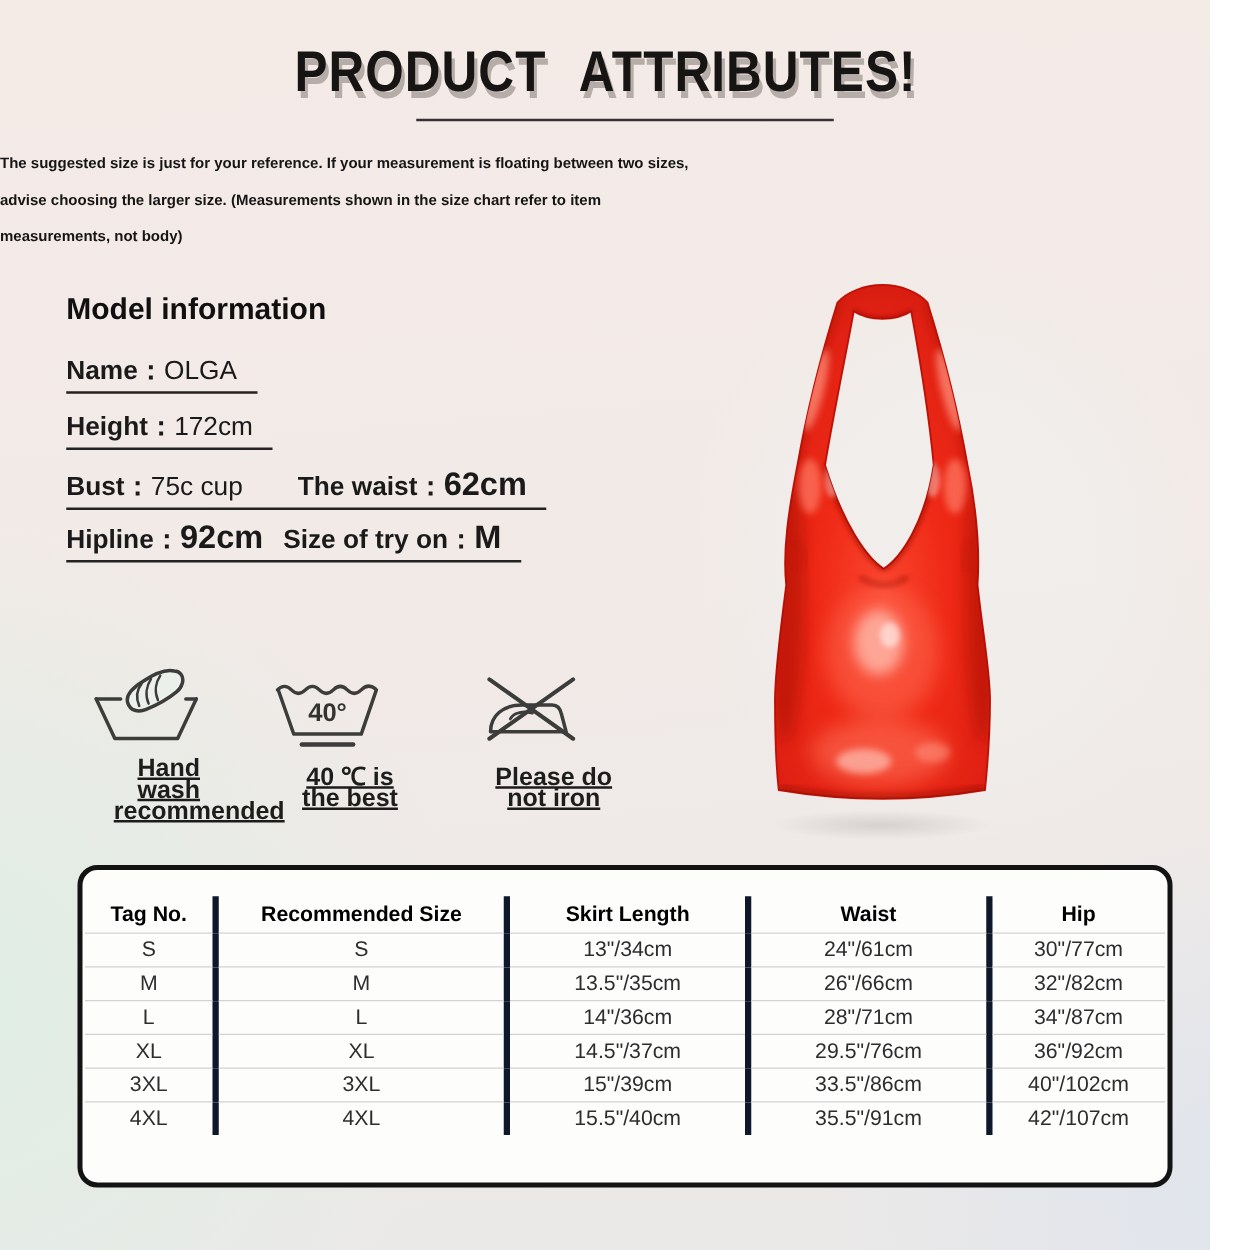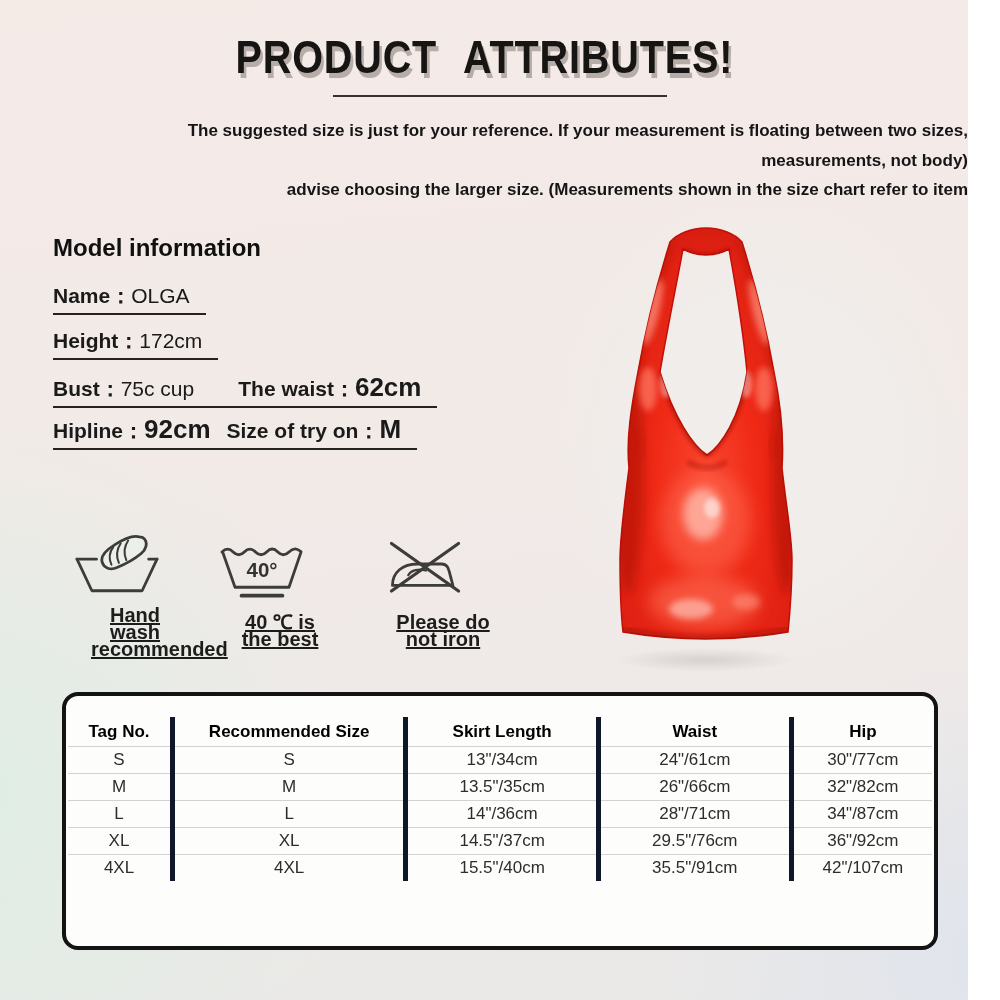--- a/index.html
+++ b/index.html
@@ -13,22 +13,22 @@
   }
   
   .title-wrap{position:absolute;top:30px;left:0;width:100%;text-align:center;}
   .title{
     display:inline-block;transform:scaleX(.86);transform-origin:center;
     font-size:46px;font-weight:700;letter-spacing:1px;word-spacing:18px;
     color:#171513;text-shadow:3px 5px 0 rgba(122,112,106,.5);white-space:nowrap;
   }
   .title-underline{position:absolute;top:95px;left:333px;width:334px;height:2px;background:#373230;}
   
-  .disclaimer{position:absolute;top:116px;left:0;width:100%;text-align:right;
-    font-size:17px;font-weight:700;line-height:29.5px;color:#151515;}
+  .disclaimer{position:absolute;top:116px;left:0;width:100%;text-align:left;
+    font-size:12px;font-weight:700;line-height:29.5px;color:#151515;}
   
   .model{position:absolute;left:53px;top:234px;}
   .model-heading{font-size:24px;font-weight:700;margin:0 0 20px 0;color:#101010;}
   .m-line{display:table;white-space:nowrap;border-bottom:2px solid #232323;
     padding:0 16px 3px 0;margin-bottom:12px;font-size:21px;font-weight:600;color:#1a1a1a;text-align:center;}
   .m-line.has-big{margin-bottom:6px;}
   .m-val{font-weight:500;}
   .m-big{font-size:26px;font-weight:700;}
   .gap44{display:inline-block;width:44px;}
   .gap16{display:inline-block;width:16px;}
@@ -61,22 +61,22 @@
 
 <div class="canvas">
 
   <div class="title-wrap">
     <span class="title">PRODUCT ATTRIBUTES!</span>
   </div>
   <div class="title-underline"></div>
 
   <div class="disclaimer">
     <div>The suggested size is just for your reference. If your measurement is floating between two sizes,</div>
+    <div>advise choosing the larger size. (Measurements shown in the size chart refer to item</div>
     <div>measurements, not body)</div>
-    <div>advise choosing the larger size. (Measurements shown in the size chart refer to item</div>
   </div>
 
   <div class="model">
     <h2 class="model-heading">Model information</h2>
     <div class="m-line">
       <span>Name：</span>
         <span class="m-val">OLGA</span>
     </div>
     <div class="m-line">
       <span>Height：</span>
@@ -226,20 +226,27 @@
           <td>34"/87cm</td>
         </tr>
         <tr>
           <td>XL</td>
           <td>XL</td>
           <td>14.5"/37cm</td>
           <td>29.5"/76cm</td>
           <td>36"/92cm</td>
         </tr>
         <tr>
+          <td>3XL</td>
+          <td>3XL</td>
+          <td>15"/39cm</td>
+          <td>33.5"/86cm</td>
+          <td>40"/102cm</td>
+        </tr>
+        <tr>
           <td>4XL</td>
           <td>4XL</td>
           <td>15.5"/40cm</td>
           <td>35.5"/91cm</td>
           <td>42"/107cm</td>
         </tr>
       </tbody>
     </table>
   </div>
 

